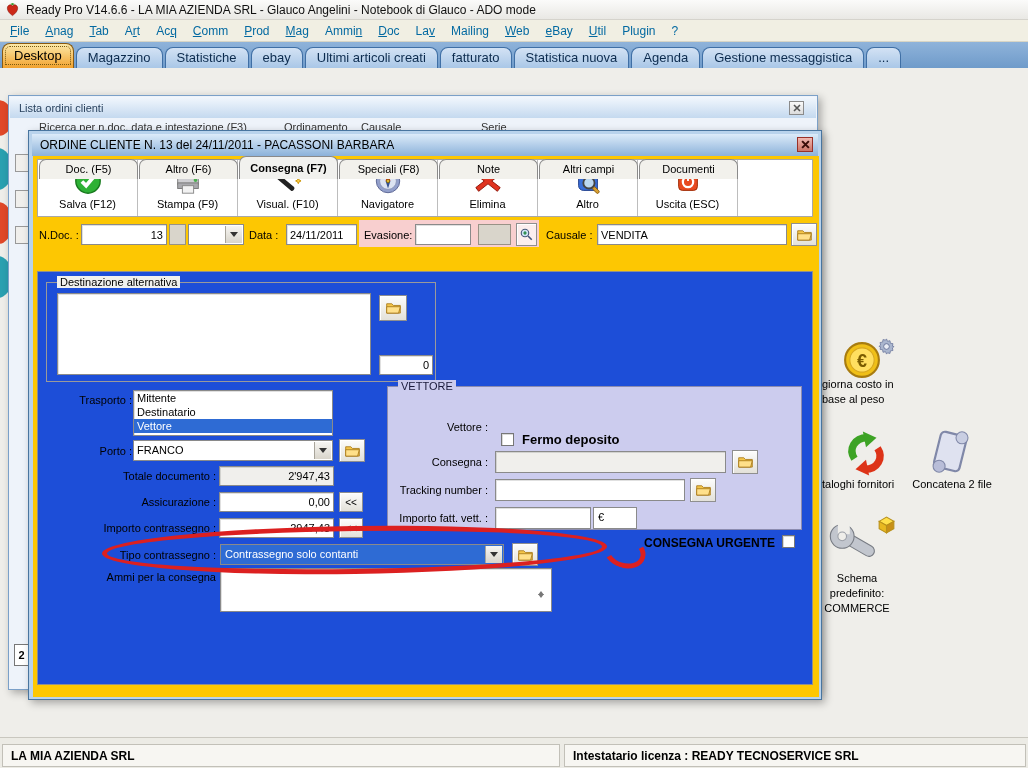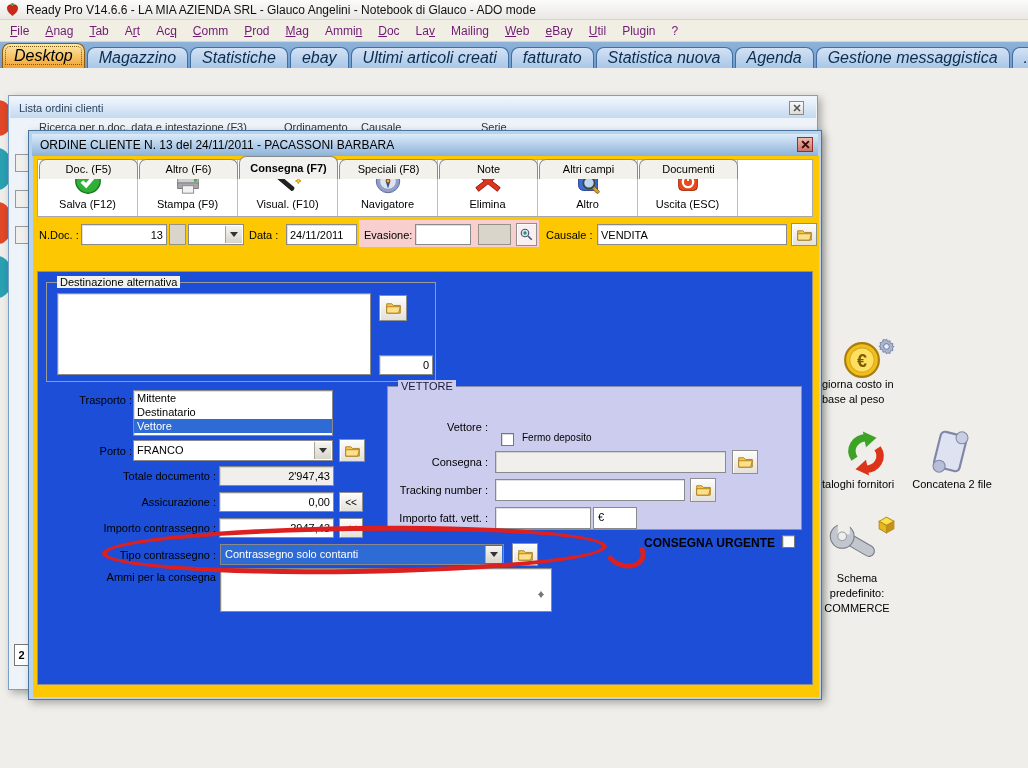--- a/index.html
+++ b/index.html
@@ -8,26 +8,26 @@
   .screen { position:relative; width:1028px; height:768px; background:#efeeea; overflow:hidden; }
   .abs { position:absolute; }
 
   
   .titlebar { position:absolute; left:0; top:0; width:1028px; height:20px;
     background:linear-gradient(#fbfbfa,#e9e8e4); border-bottom:1px solid #d5d3cc;
     display:flex; align-items:center; padding-left:5px; }
   .titlebar .ttxt { font-size:12px; color:#111; margin-left:6px; }
   .menubar { position:absolute; left:0; top:20px; width:1028px; height:22px;
     background:#f1efe3; border-bottom:1px solid #d8d5c5; display:flex; align-items:center; padding-left:2px; }
-  .menu-item { font-size:12px; color:#701a75; padding:2px 8px; cursor:default; }
+  .menu-item { font-size:12px; color:#0369a1; padding:2px 8px; cursor:default; }
   .tabbar { position:absolute; left:0; top:42px; width:1028px; height:26px;
     background:linear-gradient(#8fb3da,#6f9bca); display:flex; align-items:flex-end; padding-left:2px; }
-  .wtab { height:21px; line-height:20px; padding:0 11px; margin-right:2px; font-size:16px; color:#0c2b4e;
+  .wtab { height:21px; line-height:20px; padding:0 11px; margin-right:2px; font-size:13px; color:#0c2b4e;
     background:linear-gradient(#d3e2f4,#a9c7e7); border:1px solid #3f6fa5; border-bottom:none;
-    border-radius:8px 8px 0 0; white-space:nowrap;font-style:italic; }
+    border-radius:8px 8px 0 0; white-space:nowrap; }
   .wtab.active { height:25px; line-height:24px; background:linear-gradient(#fce9a8,#f2a22e);
     border-color:#8a5a10; color:#000; outline:1px dotted #7a5a10; outline-offset:-4px; }
 
   
   .inp { position:absolute; background:#fff; border:1px solid #8a8a8a;
     box-shadow:inset 1px 1px 0 rgba(0,0,0,.12); font-family:"Liberation Sans",sans-serif;
     font-size:11px; padding:0 3px; color:#000; }
   .inp.gray { background:#f0efec; }
   .inp.right { text-align:right; }
   .btn3d { position:absolute; background:linear-gradient(#fdfdfc,#e3e1d9); border:1px solid #8f8f8f;
@@ -416,21 +416,21 @@
 
         <span class="rlbl" style="left:8px;top:299px;width:170px;">Ammi per la consegna</span>
         <textarea class="inp" style="left: 182px; top: 296px; width: 332px; height: 44px; resize: none;"></textarea>
         <div class="abs" style="left:500px;top:302px;"><span class="tri-up-s"></span></div>
         <div class="abs" style="left:500px;top:326px;"><span class="tri-down-s"></span></div>
 
         <div class="vett">
           <span class="grp-cap" style="background:#ccccee;color:#1a1a3a;">VETTORE</span>
           <span class="rlbl" style="left:0;top:17px;width:100px;margin-top:17px;">Vettore :</span>
           <div class="chk" style="left:113px;top:46px;"></div>
-          <span class="llbl" style="left:134px;top:45px;font-size:10px;font-weight:normal;">Fermo deposito</span>
+          <span class="llbl" style="left:134px;top:45px;font-size:13px;font-weight:bold;">Fermo deposito</span>
           <span class="rlbl" style="left:0;top:69px;width:100px;">Consegna :</span>
           <input class="inp gray" style="left: 107px; top: 64px; width: 231px; height: 22px;" readonly="" value="">
           <div class="btn3d" style="left:344px;top:63px;width:26px;height:24px;">
             <svg width="17" height="14" viewBox="0 0 20 16">
               <path d="M2 3h6l2 2h8v9H2z" fill="#f4c64a" stroke="#a87818"></path>
               <path d="M2 6.5h16l-2 7.5H2z" fill="#ffe08a" stroke="#a87818"></path>
             </svg>
           </div>
           <span class="rlbl" style="left:0;top:97px;width:100px;">Tracking number :</span>
           <input class="inp" style="left: 107px; top: 92px; width: 190px; height: 22px;" value="">
@@ -447,14 +447,22 @@
 
         <span class="rlbl" style="left:559px;top:264px;width:178px;font-size:12px;font-weight:bold;">CONSEGNA URGENTE</span>
         <div class="chk" style="left:744px;top:263px;"></div>
 
         <div class="redx-ellipse"></div>
         <div class="redx-tail"></div>
       </div>
     </div>
   </div>
 
+  <div class="statusbar">
+    <div class="sb-panel" style="left:2px;width:558px;">
+      <span>LA MIA AZIENDA SRL</span>
+    </div>
+    <div class="sb-panel" style="left:564px;width:462px;">
+      <span>Intestatario licenza : READY TECNOSERVICE SRL</span>
+    </div>
+  </div>
 
 </div>
 
 </body></html>

